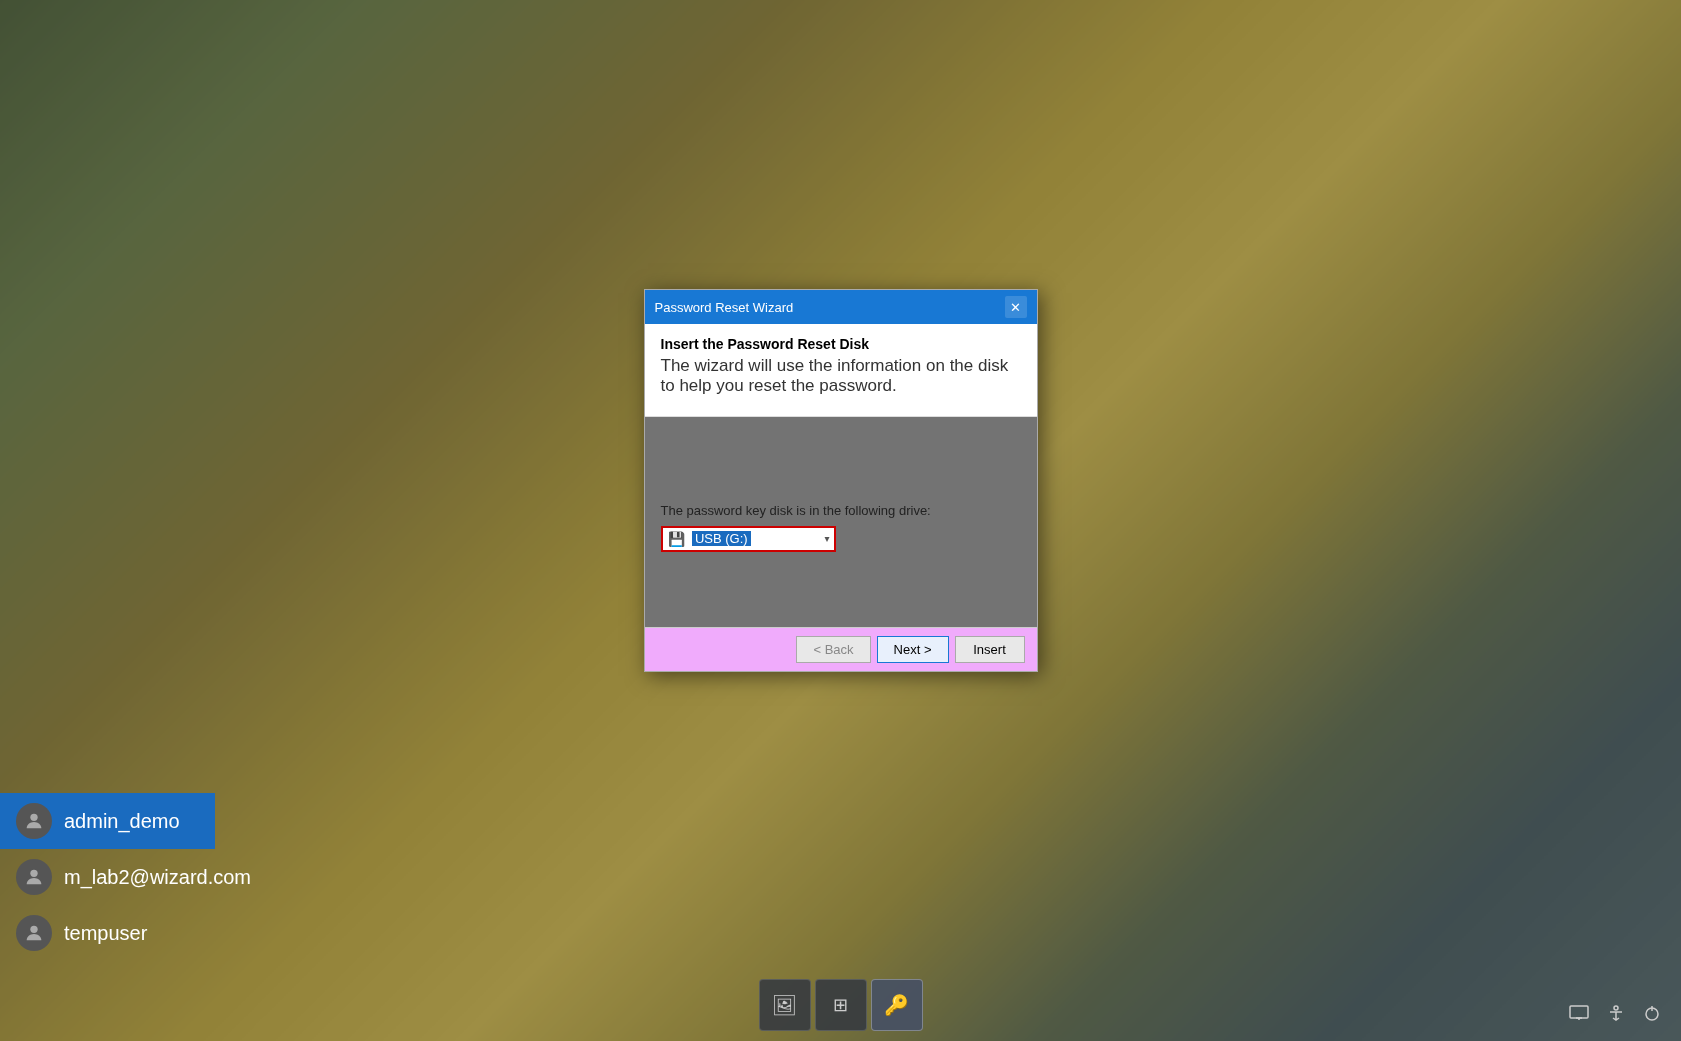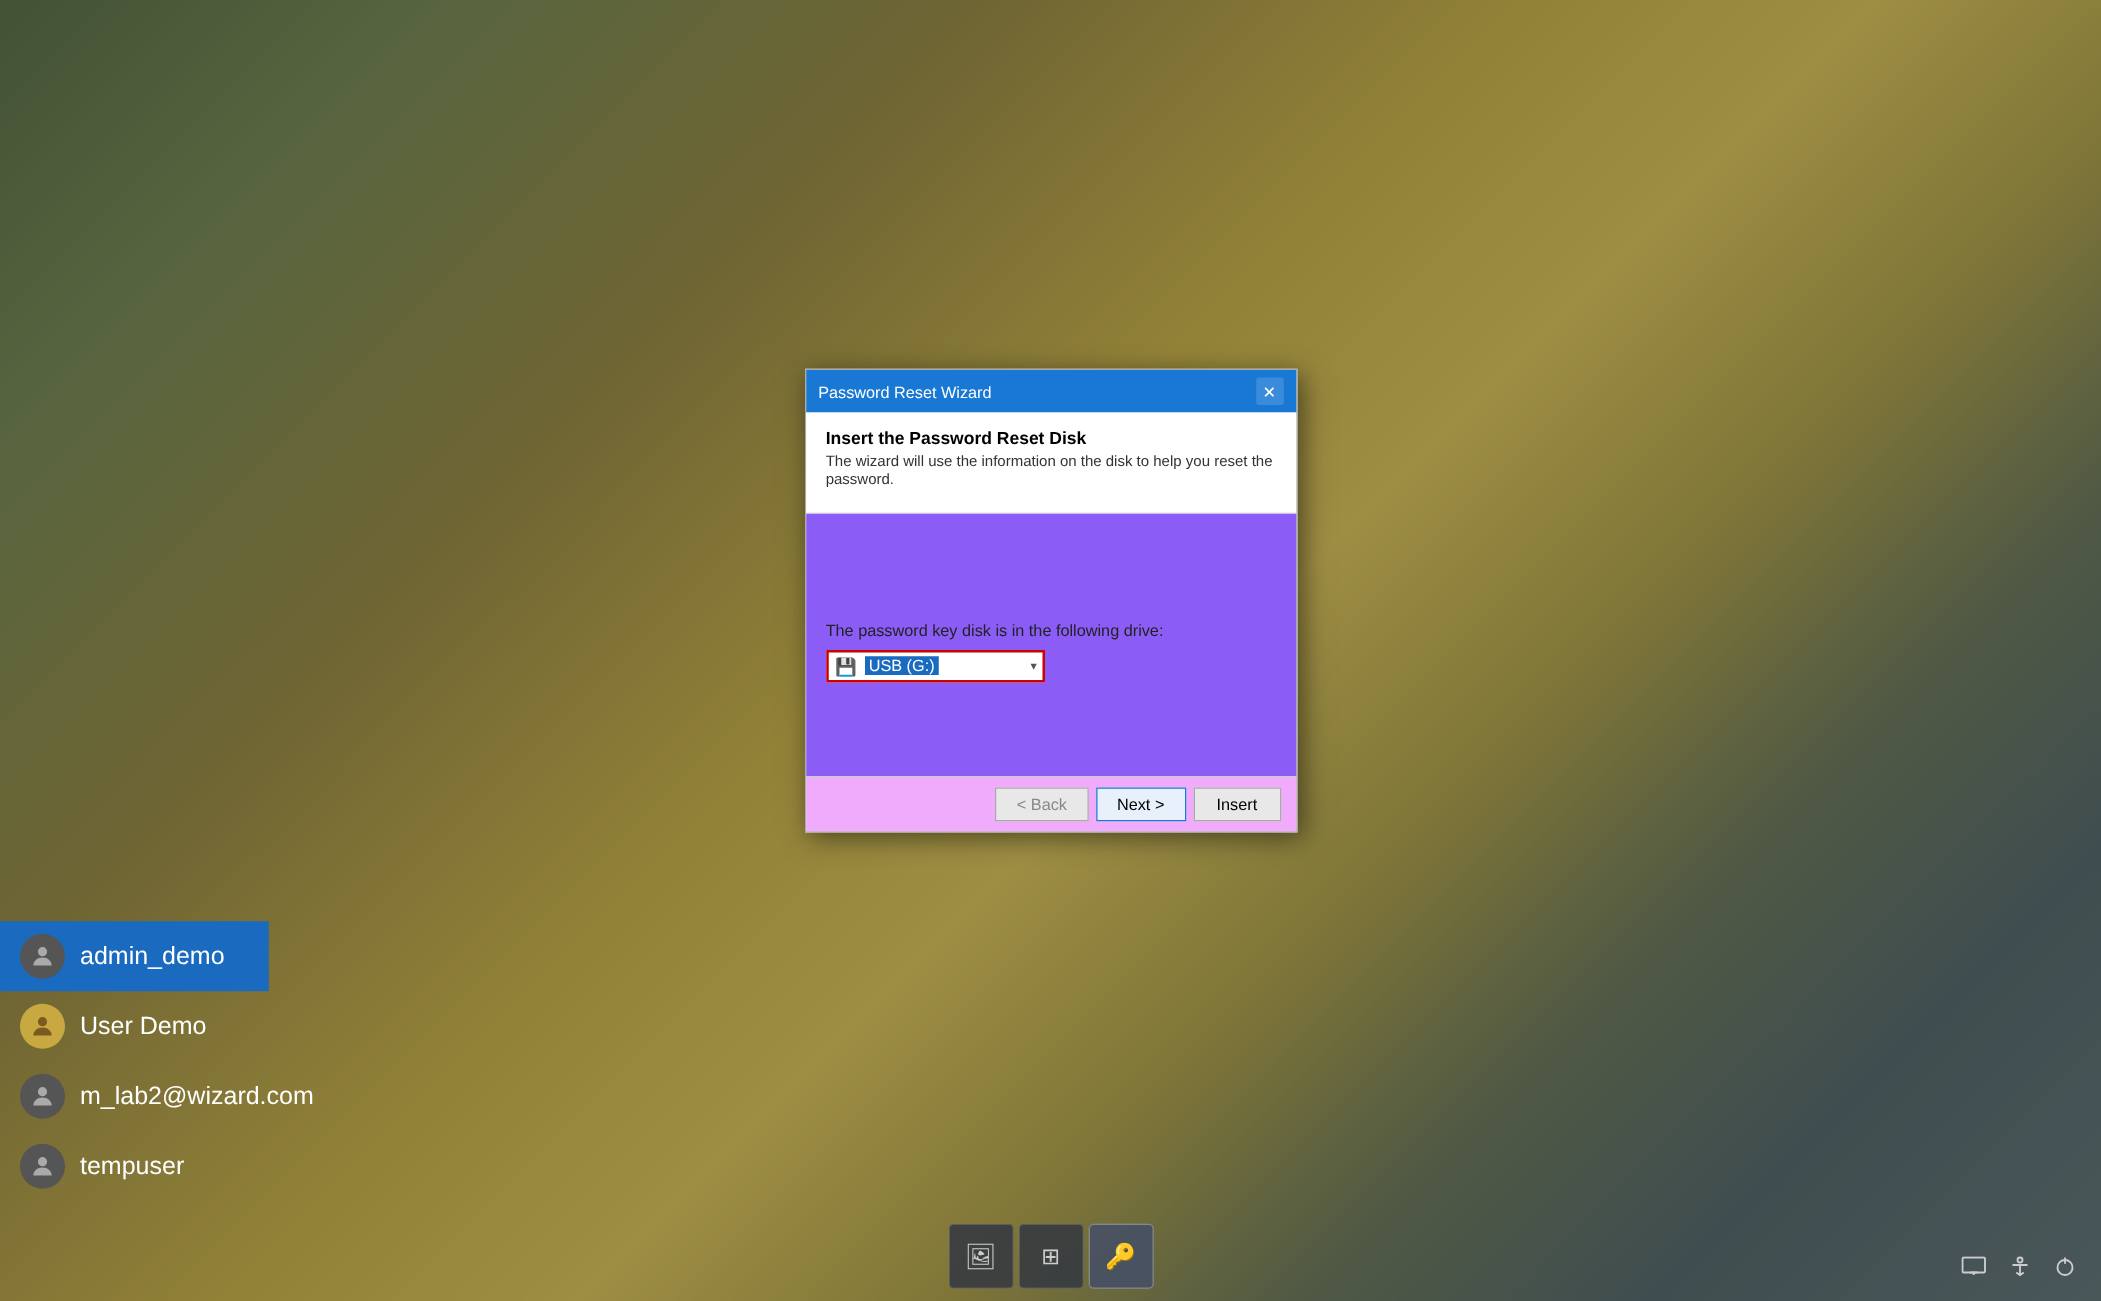--- a/index.html
+++ b/index.html
@@ -159,26 +159,26 @@
       padding: 12px 16px 20px;
       border-bottom: 1px solid #ddd;
     }
     .dialog-header-title {
       font-size: 14px;
       font-weight: 600;
       color: #000;
       margin-bottom: 4px;
     }
     .dialog-header-subtitle {
-      font-size: 12px;
+      font-size: 17px;
       color: #333;
     }
 
     .dialog-body {
-      background: #8b5cf6;
+      background: #737373;
       padding: 30px 16px 20px;
       min-height: 210px;
       display: flex;
       flex-direction: column;
       justify-content: center;
     }
     .drive-label {
       font-size: 13px;
       color: #222;
       margin-bottom: 8px;
@@ -254,29 +254,20 @@
 
 <div class="user-list">
   <div class="user-item active">
     <div class="user-avatar">
       <svg width="22" height="22" viewBox="0 0 24 24" fill="#aaa">
           <circle cx="12" cy="8" r="4"></circle>
           <path d="M4 20c0-4 3.6-7 8-7s8 3 8 7"></path>
         </svg>
     </div>
     <span class="user-name">admin_demo</span>
-  </div>
-  <div class="user-item">
-    <div class="user-avatar user-demo">
-      <svg width="22" height="22" viewBox="0 0 24 24" fill="#7a5a20">
-          <circle cx="12" cy="8" r="4"></circle>
-          <path d="M4 20c0-4 3.6-7 8-7s8 3 8 7"></path>
-        </svg>
-    </div>
-    <span class="user-name">User Demo</span>
   </div>
   <div class="user-item">
     <div class="user-avatar">
       <svg width="22" height="22" viewBox="0 0 24 24" fill="#aaa">
           <circle cx="12" cy="8" r="4"></circle>
           <path d="M4 20c0-4 3.6-7 8-7s8 3 8 7"></path>
         </svg>
     </div>
     <span class="user-name">m_lab2@wizard.com</span>
   </div>

